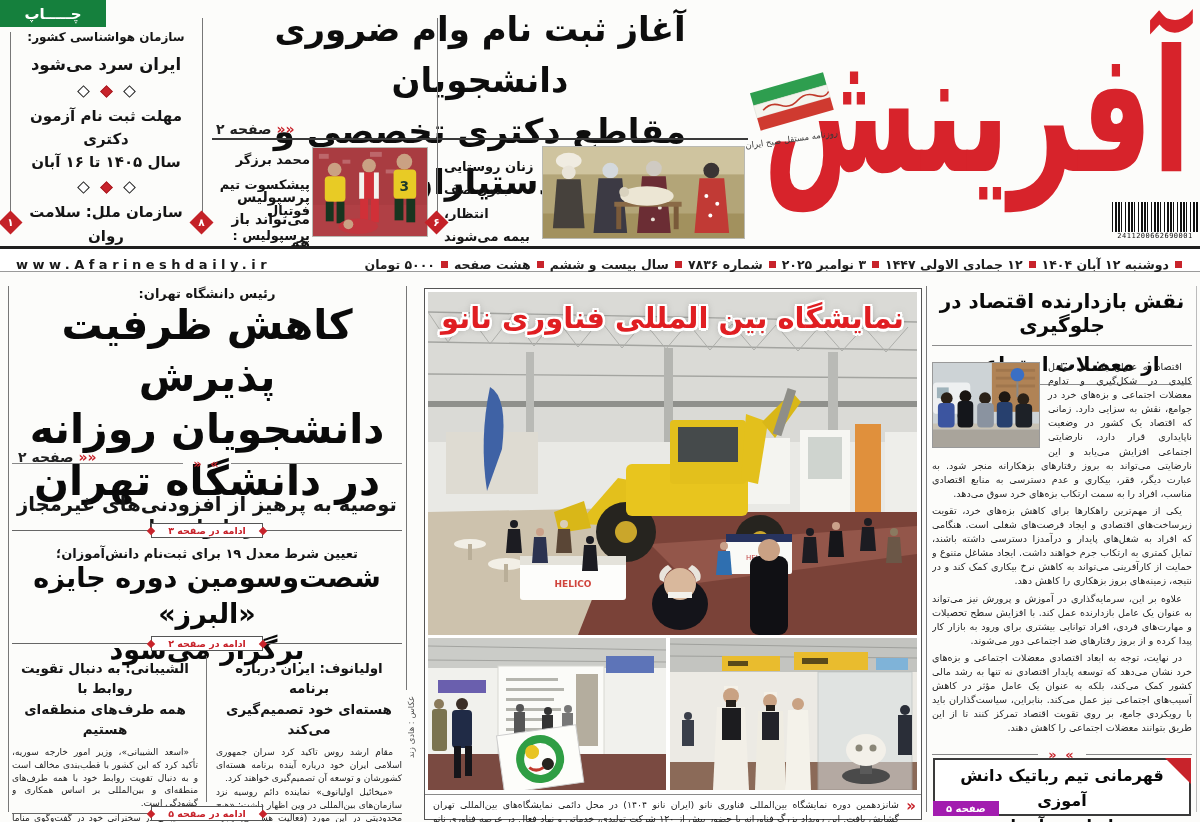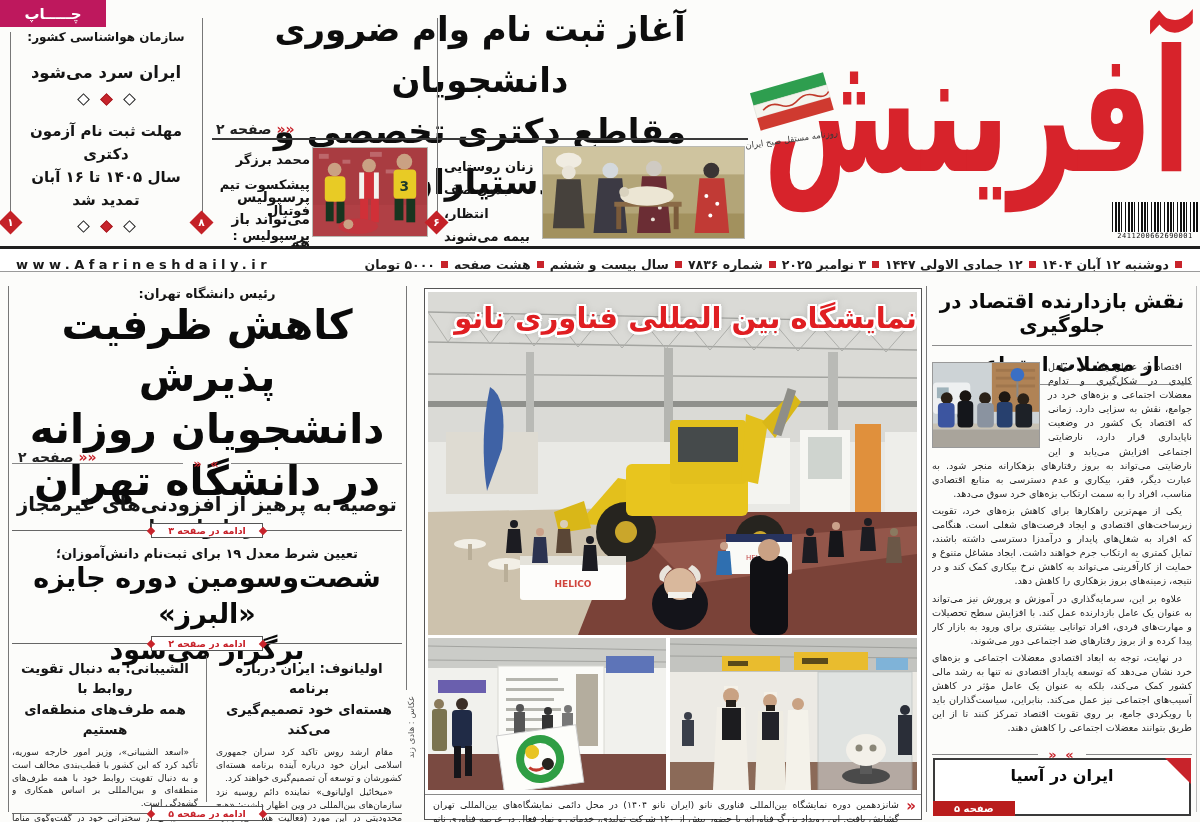--- a/index.html
+++ b/index.html
@@ -1,28 +1,28 @@
 <!DOCTYPE html>
 <html lang="fa" dir="rtl"><head>
 <meta charset="utf-8">
 <style>
 *{margin:0;padding:0;box-sizing:border-box}
 body{font-family:"DejaVu Sans",sans-serif;background:#777}
 .page{position:relative;width:1200px;height:822px;background:#fcfcfa;overflow:hidden;direction:rtl;color:#151515}
 
 .top{position:absolute;left:0;top:0;width:1200px;height:246px;overflow:hidden}
-.corner-tab{position:absolute;left:0;top:0;width:106px;height:27px;background:#be185d;color:#fff;
+.corner-tab{position:absolute;left:0;top:0;width:106px;height:27px;background:#15803d;color:#fff;
  font-size:15px;font-weight:bold;display:flex;align-items:center;justify-content:center;letter-spacing:1px}
 .vr{position:absolute;width:1px;background:#777}
 .pbadge{position:absolute;width:17px;height:17px;background:#c42127;transform:rotate(45deg);
  display:flex;align-items:center;justify-content:center}
 .pbadge span{transform:rotate(-45deg);color:#fff;font-size:10.5px;font-weight:bold;line-height:1}
 .weather{position:absolute;left:14px;top:30px;width:184px;text-align:center}
 .weather .kick{font-size:12px;font-weight:bold}
-.weather .itm{font-size:15px;font-weight:bold;line-height:1.55;margin-top:16px}
+.weather .itm{font-size:15px;font-weight:bold;line-height:1.55;margin-top:8px}
 .drow{display:flex;justify-content:center;gap:14px;margin:9px 0;align-items:center}
 .dd{width:9px;height:9px;border:1.5px solid #222;transform:rotate(45deg);background:#fff}
 .dd.r{background:#c8232b;border-color:#a81d23}
 .mainhead{position:absolute;left:212px;top:4px;width:536px;text-align:center;font-size:34px;font-weight:bold;line-height:1.5;color:#0d0d0d}
 .pgmark{font-size:14px;font-weight:bold;color:#222;white-space:nowrap}
 .pgmark .chev{color:#c8232b;font-weight:bold;letter-spacing:-1px}
 .rule{position:absolute;height:1.5px;background:#3a3a3a}
 .perse-kick{position:absolute;left:214px;top:147px;width:96px;font-size:13px;font-weight:bold;line-height:1.95;text-align:right}
 .perse-head{position:absolute;left:212px;top:186px;width:98px;font-size:14px;font-weight:bold;line-height:1.6;text-align:right}
 .rural-head{position:absolute;left:444px;top:155px;width:96px;font-size:13px;font-weight:bold;line-height:1.8;text-align:left}
@@ -54,41 +54,41 @@
 .h2{position:absolute;left:12px;top:493px;width:390px;text-align:center;font-size:19.5px;font-weight:bold}
 .h3{position:absolute;left:12px;top:560px;width:390px;text-align:center;font-size:27px;font-weight:bold;line-height:1.33;color:#0a0a0a}
 .subcol{position:absolute;top:658px;width:186px}
 .subcol .sh{font-size:13.5px;font-weight:bold;text-align:center;line-height:1.5}
 .subcol .sb{margin-top:7px;font-size:9px;line-height:1.42;text-align:justify;color:#222;height:96px;overflow:hidden}
 .subcol .sb p{text-indent:9px;margin-bottom:2px}
 
 .mid{position:absolute;left:424px;top:288px;width:498px;height:532px;border:1.5px solid #555;background:#fff}
 .mphoto{position:absolute;left:3px;top:3px;width:489px;height:343px;overflow:hidden}
 .mphoto svg{display:block;width:100%;height:100%}
-.mtitle{position:absolute;left:0;top:9px;width:100%;font-size:29px;font-weight:bold;color:#e01e22;
+.mtitle{position:absolute;left:0;top:9px;width:100%;text-align:center;font-size:29px;font-weight:bold;color:#e01e22;
  text-shadow:-2px -2px 0 #fff,2px -2px 0 #fff,-2px 2px 0 #fff,2px 2px 0 #fff,0 -2.5px 0 #fff,0 2.5px 0 #fff,-2.5px 0 0 #fff,2.5px 0 0 #fff,0 0 7px rgba(60,60,60,.55)}
 .sub1{position:absolute;left:3px;top:349px;width:238px;height:152px;overflow:hidden}
 .sub2{position:absolute;left:245px;top:349px;width:247px;height:152px;overflow:hidden}
 .sub1 svg,.sub2 svg{display:block;width:100%;height:100%}
 .cap{position:absolute;left:0;top:505px;width:100%;height:25px;border-top:1px solid #8a8a8a;padding:3px 22px 0 8px;
  font-size:9.4px;line-height:1.45;text-align:justify;color:#1d1d1d}
 .capmark{position:absolute;right:5px;top:4px;color:#c8232b;font-weight:bold;font-size:15px;line-height:1}
 .photog{position:absolute;left:406px;top:696px;width:15px;height:96px;writing-mode:vertical-rl;transform:rotate(180deg);
  font-size:8.5px;color:#555;letter-spacing:1px}
 
 .rh{position:absolute;left:932px;top:289px;width:260px;text-align:center;font-size:20px;font-weight:bold;color:#0a0a0a}
 .rh span{display:block;padding-bottom:8px;border-bottom:1px solid #8d8d8d;margin-bottom:6px}
 .rbody{position:absolute;left:932px;top:360px;width:260px;height:384px;overflow:hidden;font-size:9.6px;line-height:1.47;text-align:justify;color:#1e1e1e}
 .rbody p{text-indent:10px;margin-bottom:3px}
 .rphoto{float:left;width:108px;height:86px;border:1px solid #999;margin:2px 8px 4px 0;overflow:hidden}
 .rphoto svg{display:block;width:100%;height:100%}
 .robo{position:absolute;left:933px;top:758px;width:258px;height:58px;border:2px solid #3a3a3a;background:#fff}
 .robo .rt{margin-top:4px;text-align:center;font-size:16px;font-weight:bold;line-height:1.55;color:#0a0a0a}
 .fold{position:absolute;top:-2px;right:-2px;width:0;height:0;border-top:26px solid #c8232b;border-left:26px solid transparent}
-.tag{position:absolute;bottom:-2px;left:-2px;background:#b91c1c;color:#fff;font-size:10px;font-weight:bold;padding:2px 21px}
+.tag{position:absolute;bottom:-2px;left:-2px;background:#a21caf;color:#fff;font-size:10px;font-weight:bold;padding:2px 13px}
 </style>
 </head>
 <body>
 
 <div class="page">
 
   <div class="top">
     <div class="corner-tab">
       <span>چـــــاپ</span>
     </div>
@@ -102,21 +102,20 @@
       <div class="kick">سازمان هواشناسی کشور:</div>
       <div class="itm" style="font-size:16.5px">ایران سرد می‌شود</div>
       <div class="drow">
           <span class="dd"></span>
           <span class="dd r"></span>
           <span class="dd"></span>
         </div>
       <div class="itm">
         <div>مهلت ثبت نام آزمون دکتری</div>
           <div>سال ۱۴۰۵ تا ۱۶ آبان</div>
-          <div>تمدید شد</div>
       </div>
       <div class="drow">
           <span class="dd"></span>
           <span class="dd r"></span>
           <span class="dd"></span>
         </div>
       <div class="itm">
         <div>سازمان ملل: سلامت روان</div>
       </div>
     </div>
@@ -589,18 +588,19 @@
     <p>در نهایت، توجه به ابعاد اقتصادی معضلات اجتماعی و بزه‌های خرد نشان می‌دهد که توسعه پایدار اقتصادی نه تنها به رشد مالی کشور کمک می‌کند، بلکه به عنوان یک عامل مؤثر در کاهش آسیب‌های اجتماعی نیز عمل می‌کند. بنابراین، سیاست‌گذاران باید با رویکردی جامع، بر روی تقویت اقتصاد تمرکز کنند تا از این طریق بتوانند معضلات اجتماعی را کاهش دهند.</p>
   </div>
   <div class="orn" style="left:932px;top:747px;width:260px">
     <span class="ln"></span>
       <span class="g">» «</span>
       <span class="ln"></span>
   </div>
   <div class="robo">
     <div class="fold"></div>
     <div class="rt">
+      <div>قهرمانی تیم رباتیک دانش آموزی</div>
       <div>ایران در آسیا</div>
     </div>
     <div class="tag">صفحه ۵</div>
   </div>
 
 </div>
 
 </body></html>

